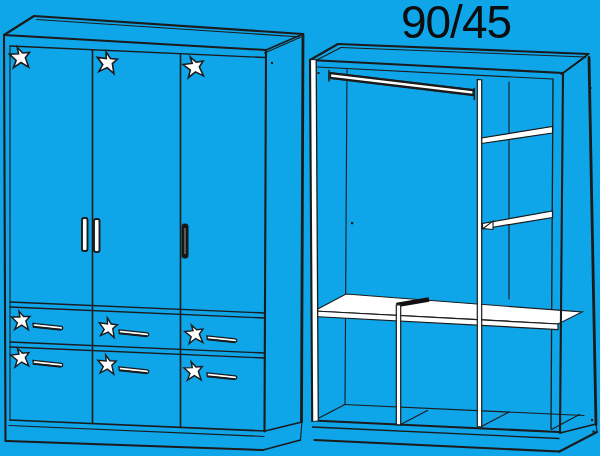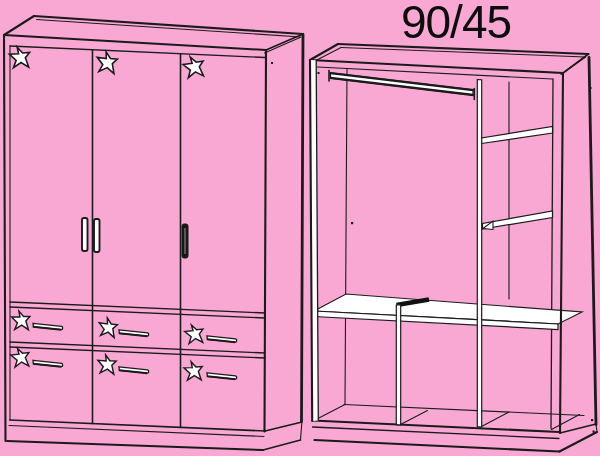--- a/index.html
+++ b/index.html
@@ -1,16 +1,16 @@
 <!DOCTYPE html>
 <html><head>
 <meta charset="utf-8">
 <style>
   html,body{margin:0;padding:0;background:#ffffff;}
-  .canvas{position:relative;width:600px;height:456px;background:#f9a8d4;overflow:hidden;}
+  .canvas{position:relative;width:600px;height:456px;background:#0ea5e9;overflow:hidden;}
   svg{display:block;}
   .ln{stroke:#1b1b1b;fill:none;stroke-linecap:round;}
   .w1{stroke-width:1.1;}
   .w12{stroke-width:1.3;}
   .w15{stroke-width:1.6;}
   .w2{stroke-width:2.1;}
   .w28{stroke-width:2.8;}
   .wf{fill:#ffffff;}
   .dim-label{font-family:"Liberation Sans", sans-serif;font-size:46px;fill:#0d0d0d;letter-spacing:-1px;}
   .dot{fill:#1b1b1b;stroke:none;}

